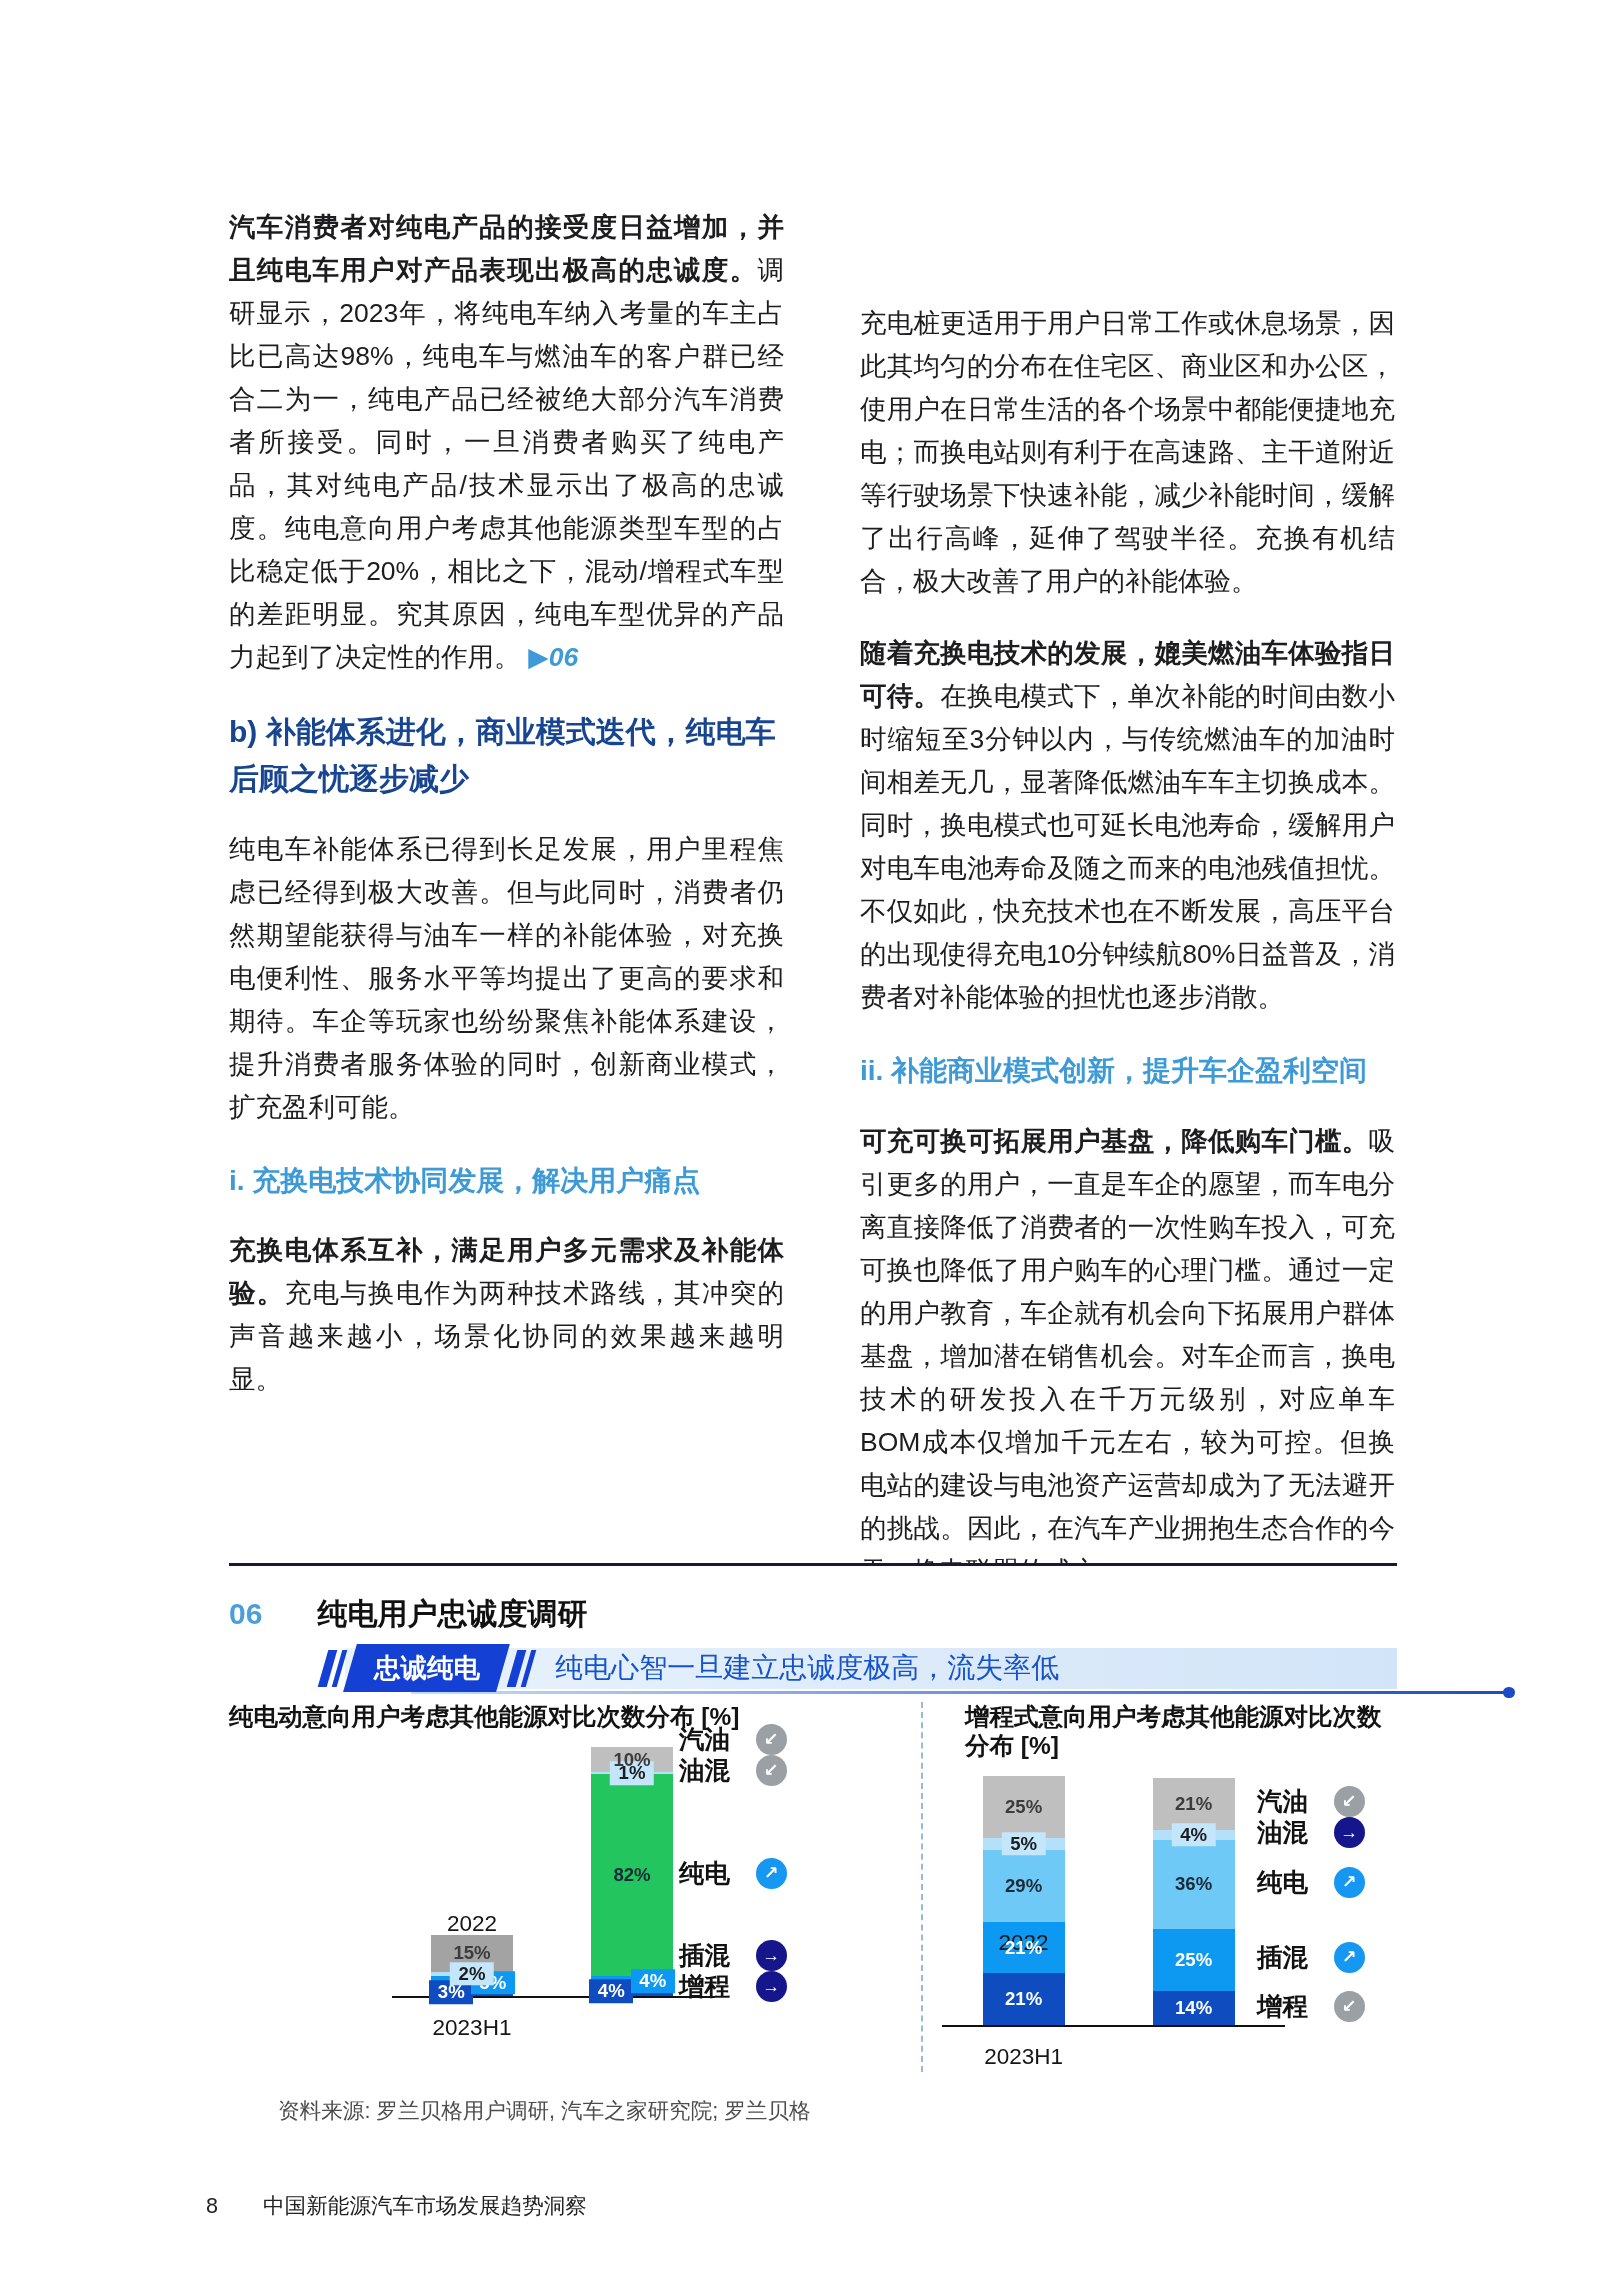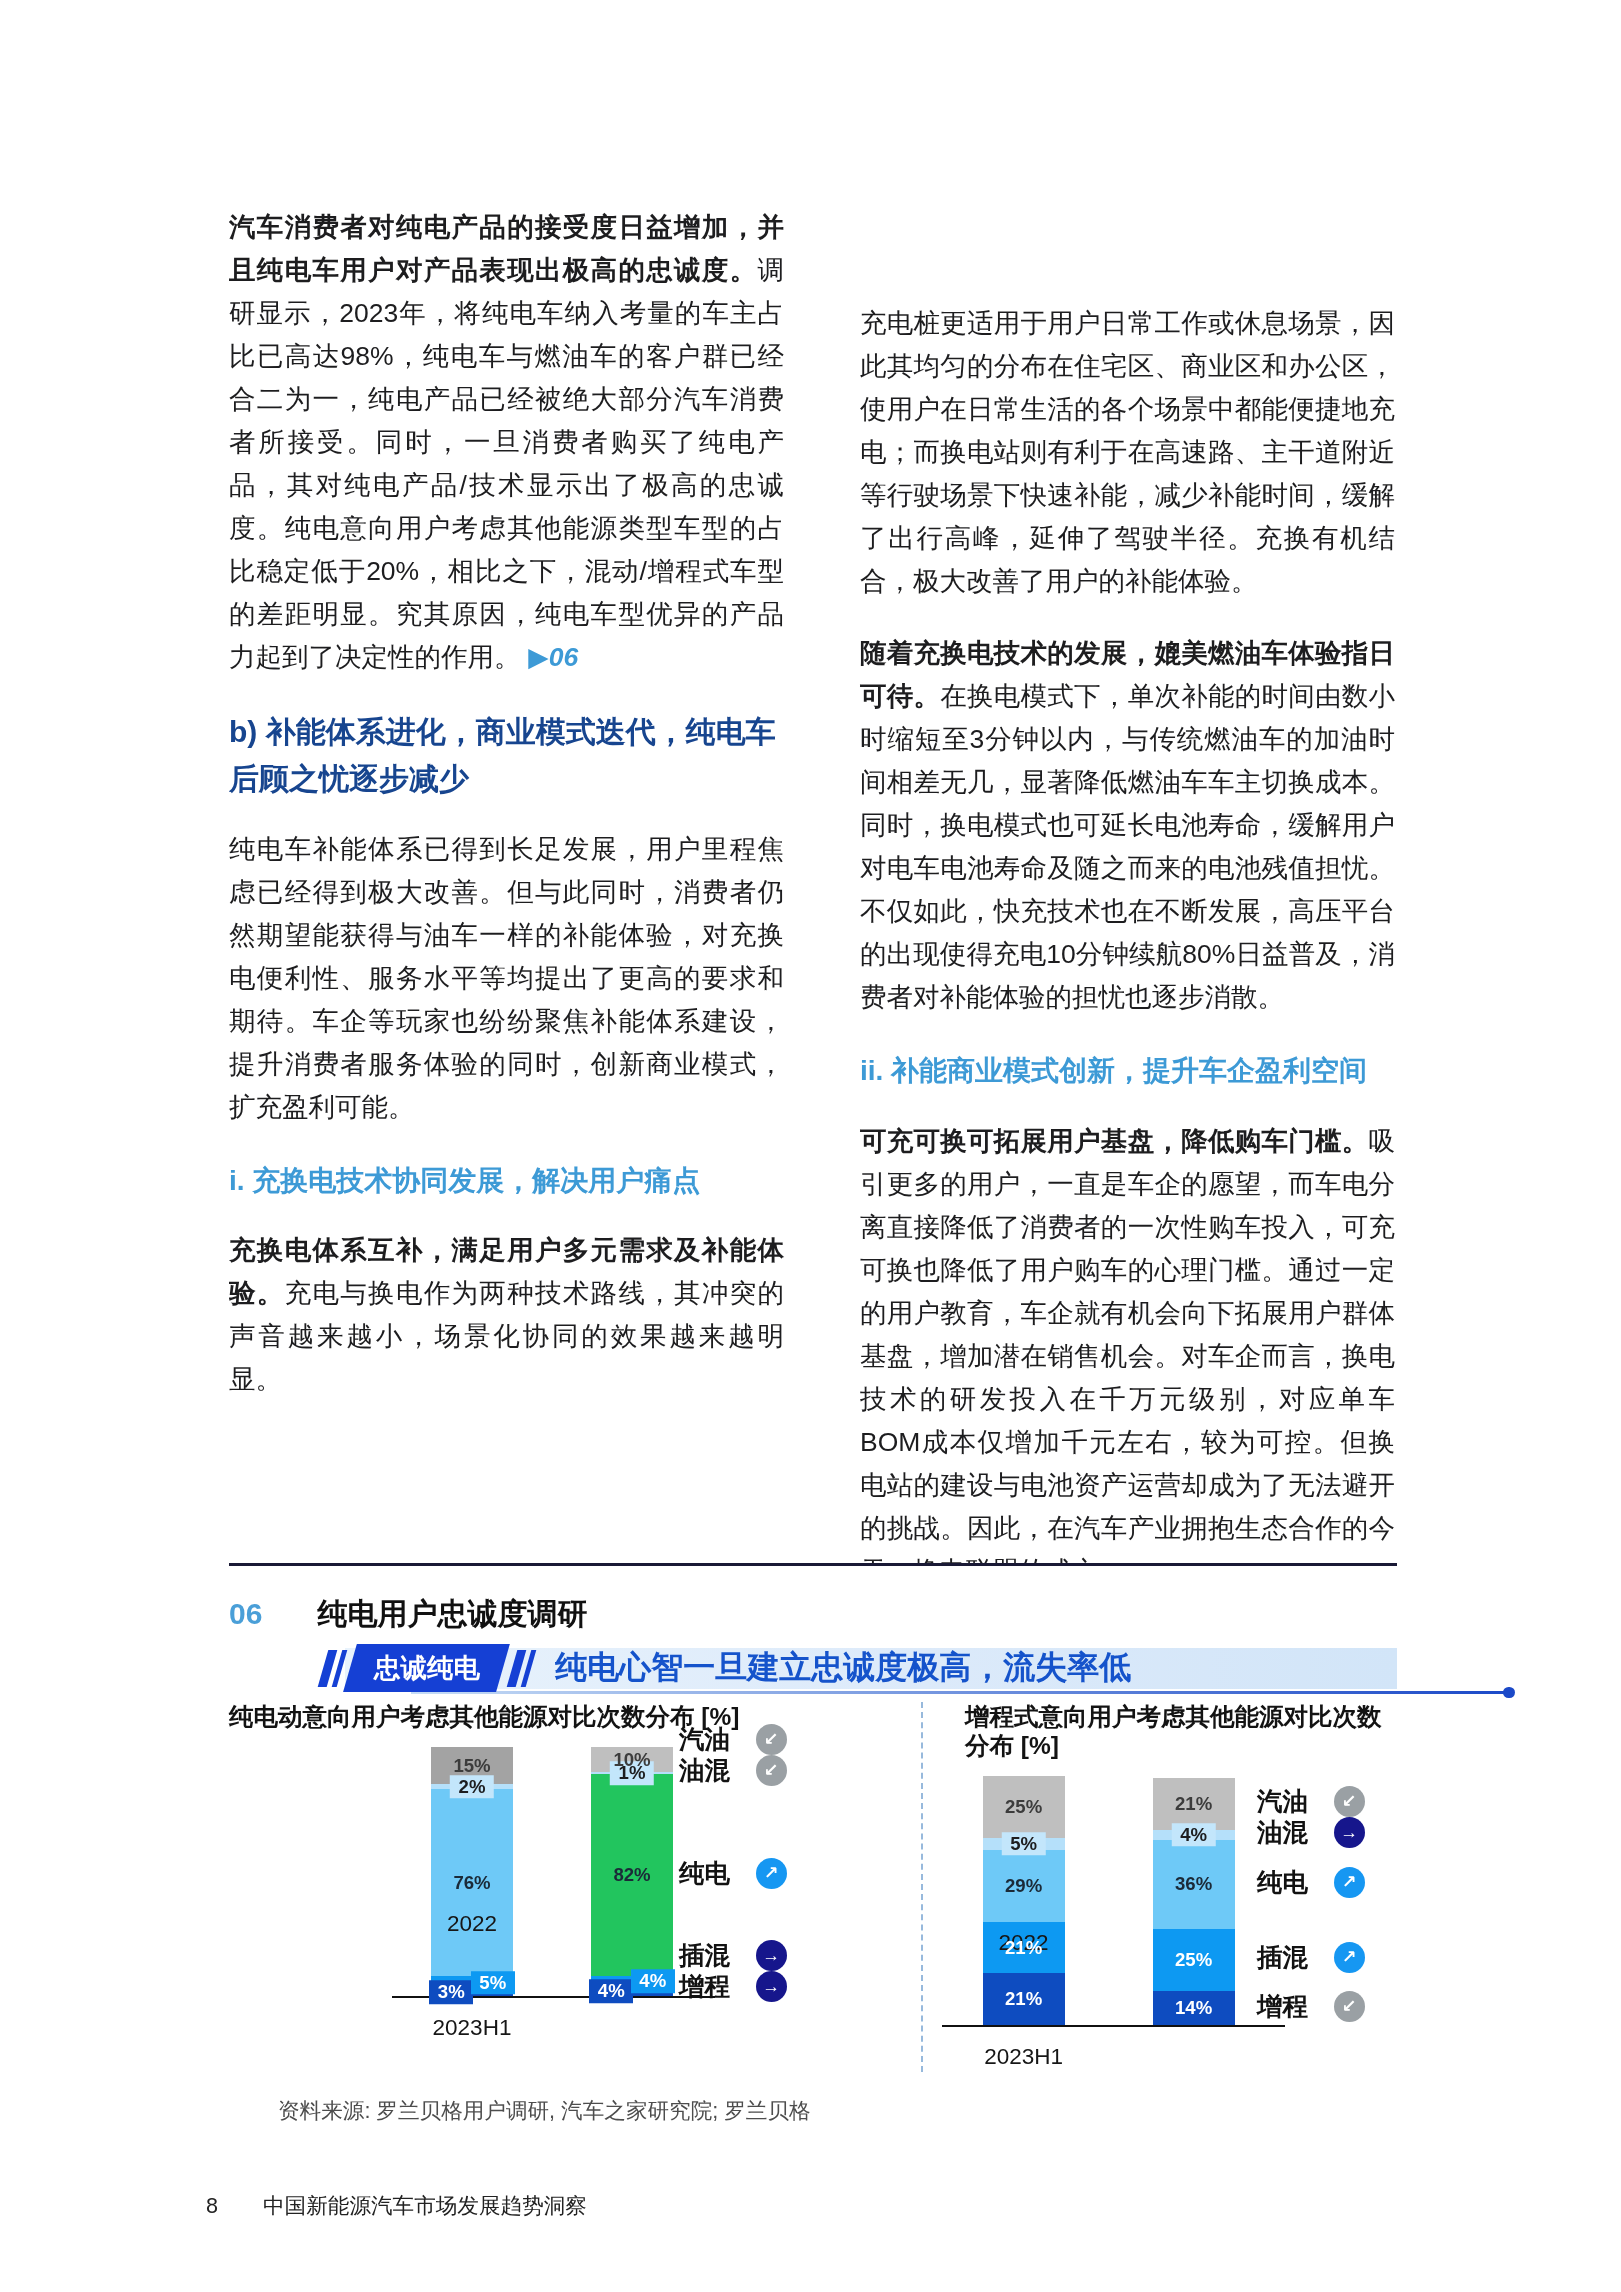--- a/index.html
+++ b/index.html
@@ -27,21 +27,21 @@
   .banner{margin-top:13.7px;position:relative;height:45px;display:flex;align-items:center;}
   .band{position:absolute;left:116px;right:0;top:2px;bottom:2px;
         background:linear-gradient(90deg,#e9f3fc 0%,#dceafa 55%,#d2e5f8 100%);}
   .slash{display:inline-block;height:37px;background:#1540d4;transform:skewX(-16deg);
          position:relative;z-index:1;}
   .slash-a{width:8.8px;margin-right:4.9px;}
   .slash-b{width:4.9px;margin-right:8.8px;}
   .badge{position:relative;z-index:1;background:#1540d4;transform:skewX(-16deg);
          padding:5.9px 23.5px;margin:0 8.8px 0 0;}
   .badge-inner{display:inline-block;transform:skewX(16deg);color:#fff;font-weight:bold;font-size:26.5px;}
-  .banner-text{position:relative;z-index:1;color:#1553cb;font-weight:bold;font-size:32px;margin-left:15.7px;}
+  .banner-text{position:relative;z-index:1;color:#1553cb;font-weight:normal;font-size:28px;margin-left:15.7px;}
   .ml-first{margin-left:94px;}
   .banner-line{position:relative;height:3.9px;margin-left:182px;margin-right:-113px;
                background:linear-gradient(90deg,#c6dcf5,#1b49c8);}
   .line-dot{position:absolute;right:-4.9px;top:-3.9px;width:11.8px;height:11.8px;border-radius:50%;background:#1b49c8;}
   
   .charts{display:flex;margin-top:7.8px;}
   .chart-panel{box-sizing:border-box;}
   .panel-left{width:692px;flex:0 0 692px;}
   .panel-right{flex:1;border-left:2px dashed #97b9dc;padding-left:42px;}
   .chart-subtitle{font-size:24.5px;font-weight:bold;color:#131313;line-height:29px;}
@@ -119,23 +119,20 @@
         <div class="chart-subtitle">纯电动意向用户考虑其他能源对比次数分布 [%]</div>
         <div class="plot-row">
           <div class="bars">
               <div class="bar" style="height: 249px;">
                 <div class="seg" style="height: 2.9703%; background: rgb(14, 76, 192);">
                   <div class="seg-label chip align-left" style="color: rgb(255, 255, 255); background: rgb(14, 76, 192);">3%</div>
                 </div>
                 <div class="seg" style="height: 4.9505%; background: rgb(13, 153, 242);">
                   <div class="seg-label chip align-right" style="color: rgb(255, 255, 255); background: rgb(13, 153, 242);">5%</div>
                 </div>
-                <div class="seg" style="height: 75.2475%; background: rgb(110, 201, 247);">
-                  <div class="seg-label" style="color: rgb(27, 42, 56);">76%</div>
-                </div>
                 <div class="seg" style="height: 1.9802%; background: rgb(181, 224, 250);">
                   <div class="seg-label chip" style="color: rgb(29, 29, 31); background: rgb(195, 230, 251);">2%</div>
                 </div>
                 <div class="seg" style="height: 14.8515%; background: #a3a3a3;">
                   <div class="seg-label" style="color: rgb(60, 60, 60);">15%</div>
                 </div>
               </div>
               <div class="bar" style="height: 249px;">
                 <div class="seg" style="height: 3.9604%; background: rgb(14, 76, 192);">
                   <div class="seg-label chip align-left" style="color: rgb(255, 255, 255); background: rgb(14, 76, 192);">4%</div>

